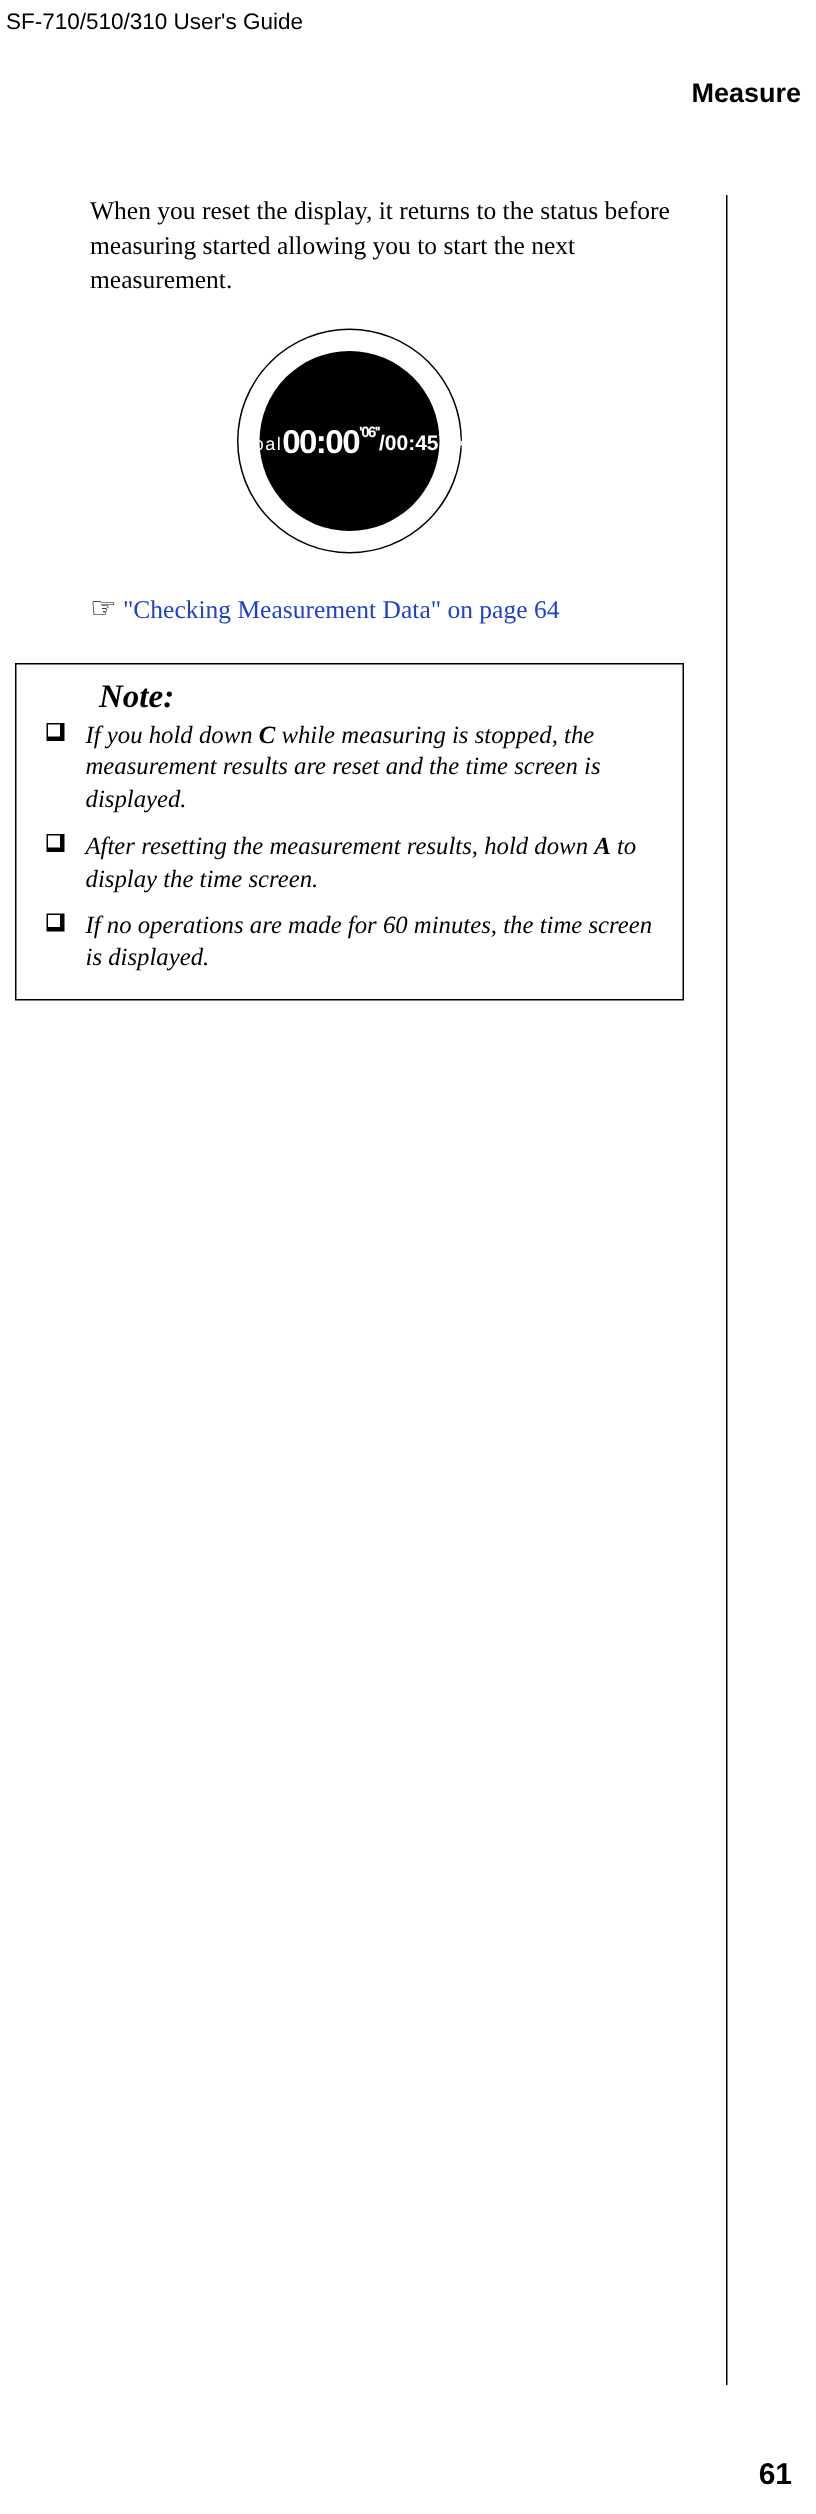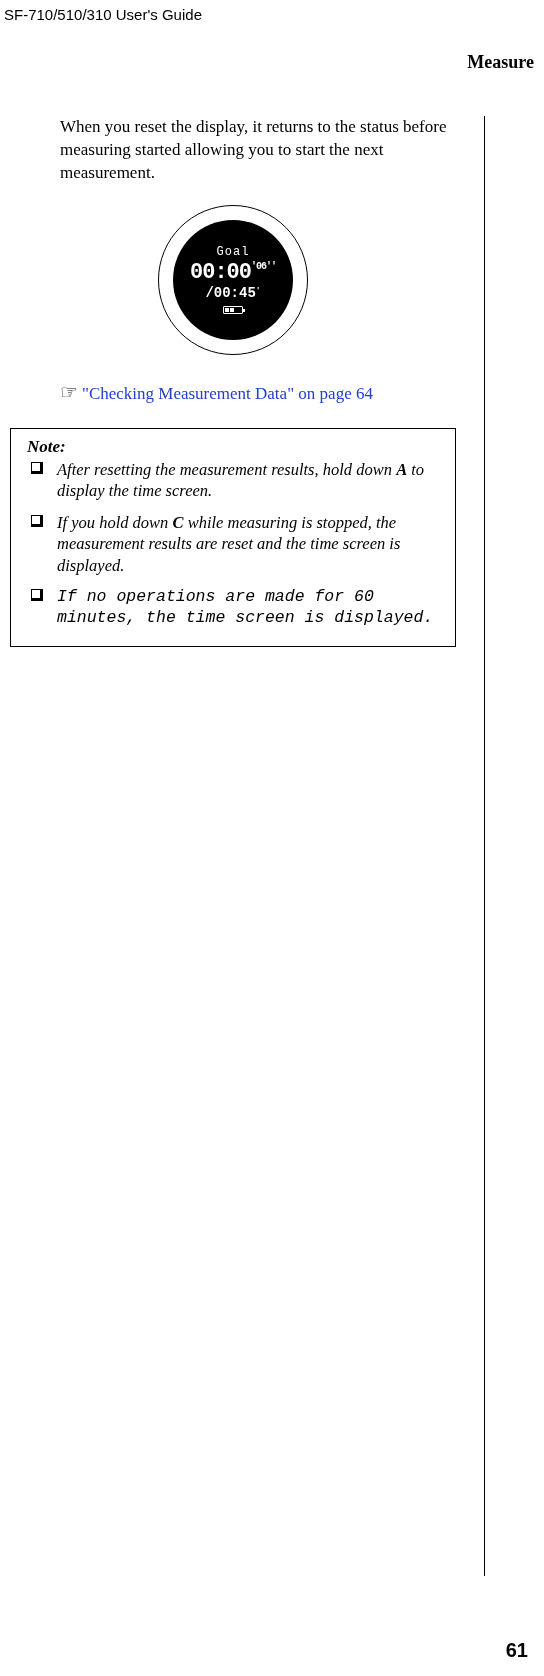--- a/index.html
+++ b/index.html
@@ -16,27 +16,27 @@
     top: 6px;
     left: 4px;
     font-family: Arial, Helvetica, sans-serif;
     font-size: 15px;
     text-align: right;
   }
   .header-section {
     position: absolute;
     top: 52px;
     right: 10px;
-    font-family: Liberation Serif, serif;
+    font-family: Liberation Sans, sans-serif;
     font-weight: bold;
     font-size: 18px;
   }
   .content-wrap {
     position: absolute;
-    top: 116px;
+    top: 130px;
     left: 10px;
     width: 475px;
     border-right: 1px solid #000;
     padding-right: 28px;
     height: 1460px;
   }
   .body-text {
     font-size: 17px;
     line-height: 1.35;
     margin-left: 50px;
@@ -59,23 +59,23 @@
     display: flex;
     align-items: center;
     justify-content: center;
   }
   .watch-face {
     width: 120px;
     height: 120px;
     border-radius: 50%;
     background: #000;
     color: #fff;
-    font-family: Liberation Mono, monospace;
-    display: flex;
-    flex-direction: column;
+    font-family: Liberation Sans, sans-serif;
+    display: flex;
+    flex-direction: row;
     align-items: center;
     justify-content: center;
   }
   .wf-goal {
     font-size: 12px;
     margin-top: 4px;
     letter-spacing: 1px;
   }
   .wf-main {
     font-size: 22px;
@@ -137,34 +137,35 @@
     margin-right: 4px;
   }
   .note-box {
     border: 1px solid #000;
     margin-top: 22px;
     padding: 8px 16px 14px 16px;
   }
   .note-title {
     font-weight: bold;
     font-style: italic;
-    font-size: 17px;
+    font-size: 22px;
     margin-bottom: 2px;
+    margin-left: 39px;
   }
   .note-list {
     list-style: none;
   }
   .note-item {
     display: flex;
     font-style: italic;
     font-size: 16.5px;
     line-height: 1.3;
     margin-bottom: 10px;
   }
-  .note-item:last-child { margin-bottom: 3px; font-family: Liberation Mono, monospace; }
+  .note-item:last-child { margin-bottom: 3px; }
   .note-item .box {
     width: 12px;
     height: 12px;
     border: 1.5px solid #000;
     border-right-width: 3px;
     border-bottom-width: 3px;
     flex: 0 0 auto;
     margin-top: 3px;
     margin-right: 14px;
     margin-left: 4px;
@@ -210,25 +211,25 @@
 
   <div class="ref-link">
     <span class="hand-icon">☞</span><span>"Checking Measurement Data" on page 64</span>
   </div>
 
   <div class="note-box">
     <div class="note-title">Note:</div>
     <ul class="note-list">
       <li class="note-item">
         <span class="box"></span>
-        <span><span>After resetting the measurement results, hold down </span><b>A</b><span> to display the time screen.</span></span>
+        <span><span>If you hold down </span><b>C</b><span> while measuring is stopped, the measurement results are reset and the time screen is displayed.</span></span>
       </li>
       <li class="note-item">
         <span class="box"></span>
-        <span><span>If you hold down </span><b>C</b><span> while measuring is stopped, the measurement results are reset and the time screen is displayed.</span></span>
+        <span><span>After resetting the measurement results, hold down </span><b>A</b><span> to display the time screen.</span></span>
       </li>
       <li class="note-item">
         <span class="box"></span>
         <span><span>If no operations are made for 60 minutes, the time screen is displayed.</span><b></b><span></span></span>
       </li>
     </ul>
   </div>
 
 </div>
 

